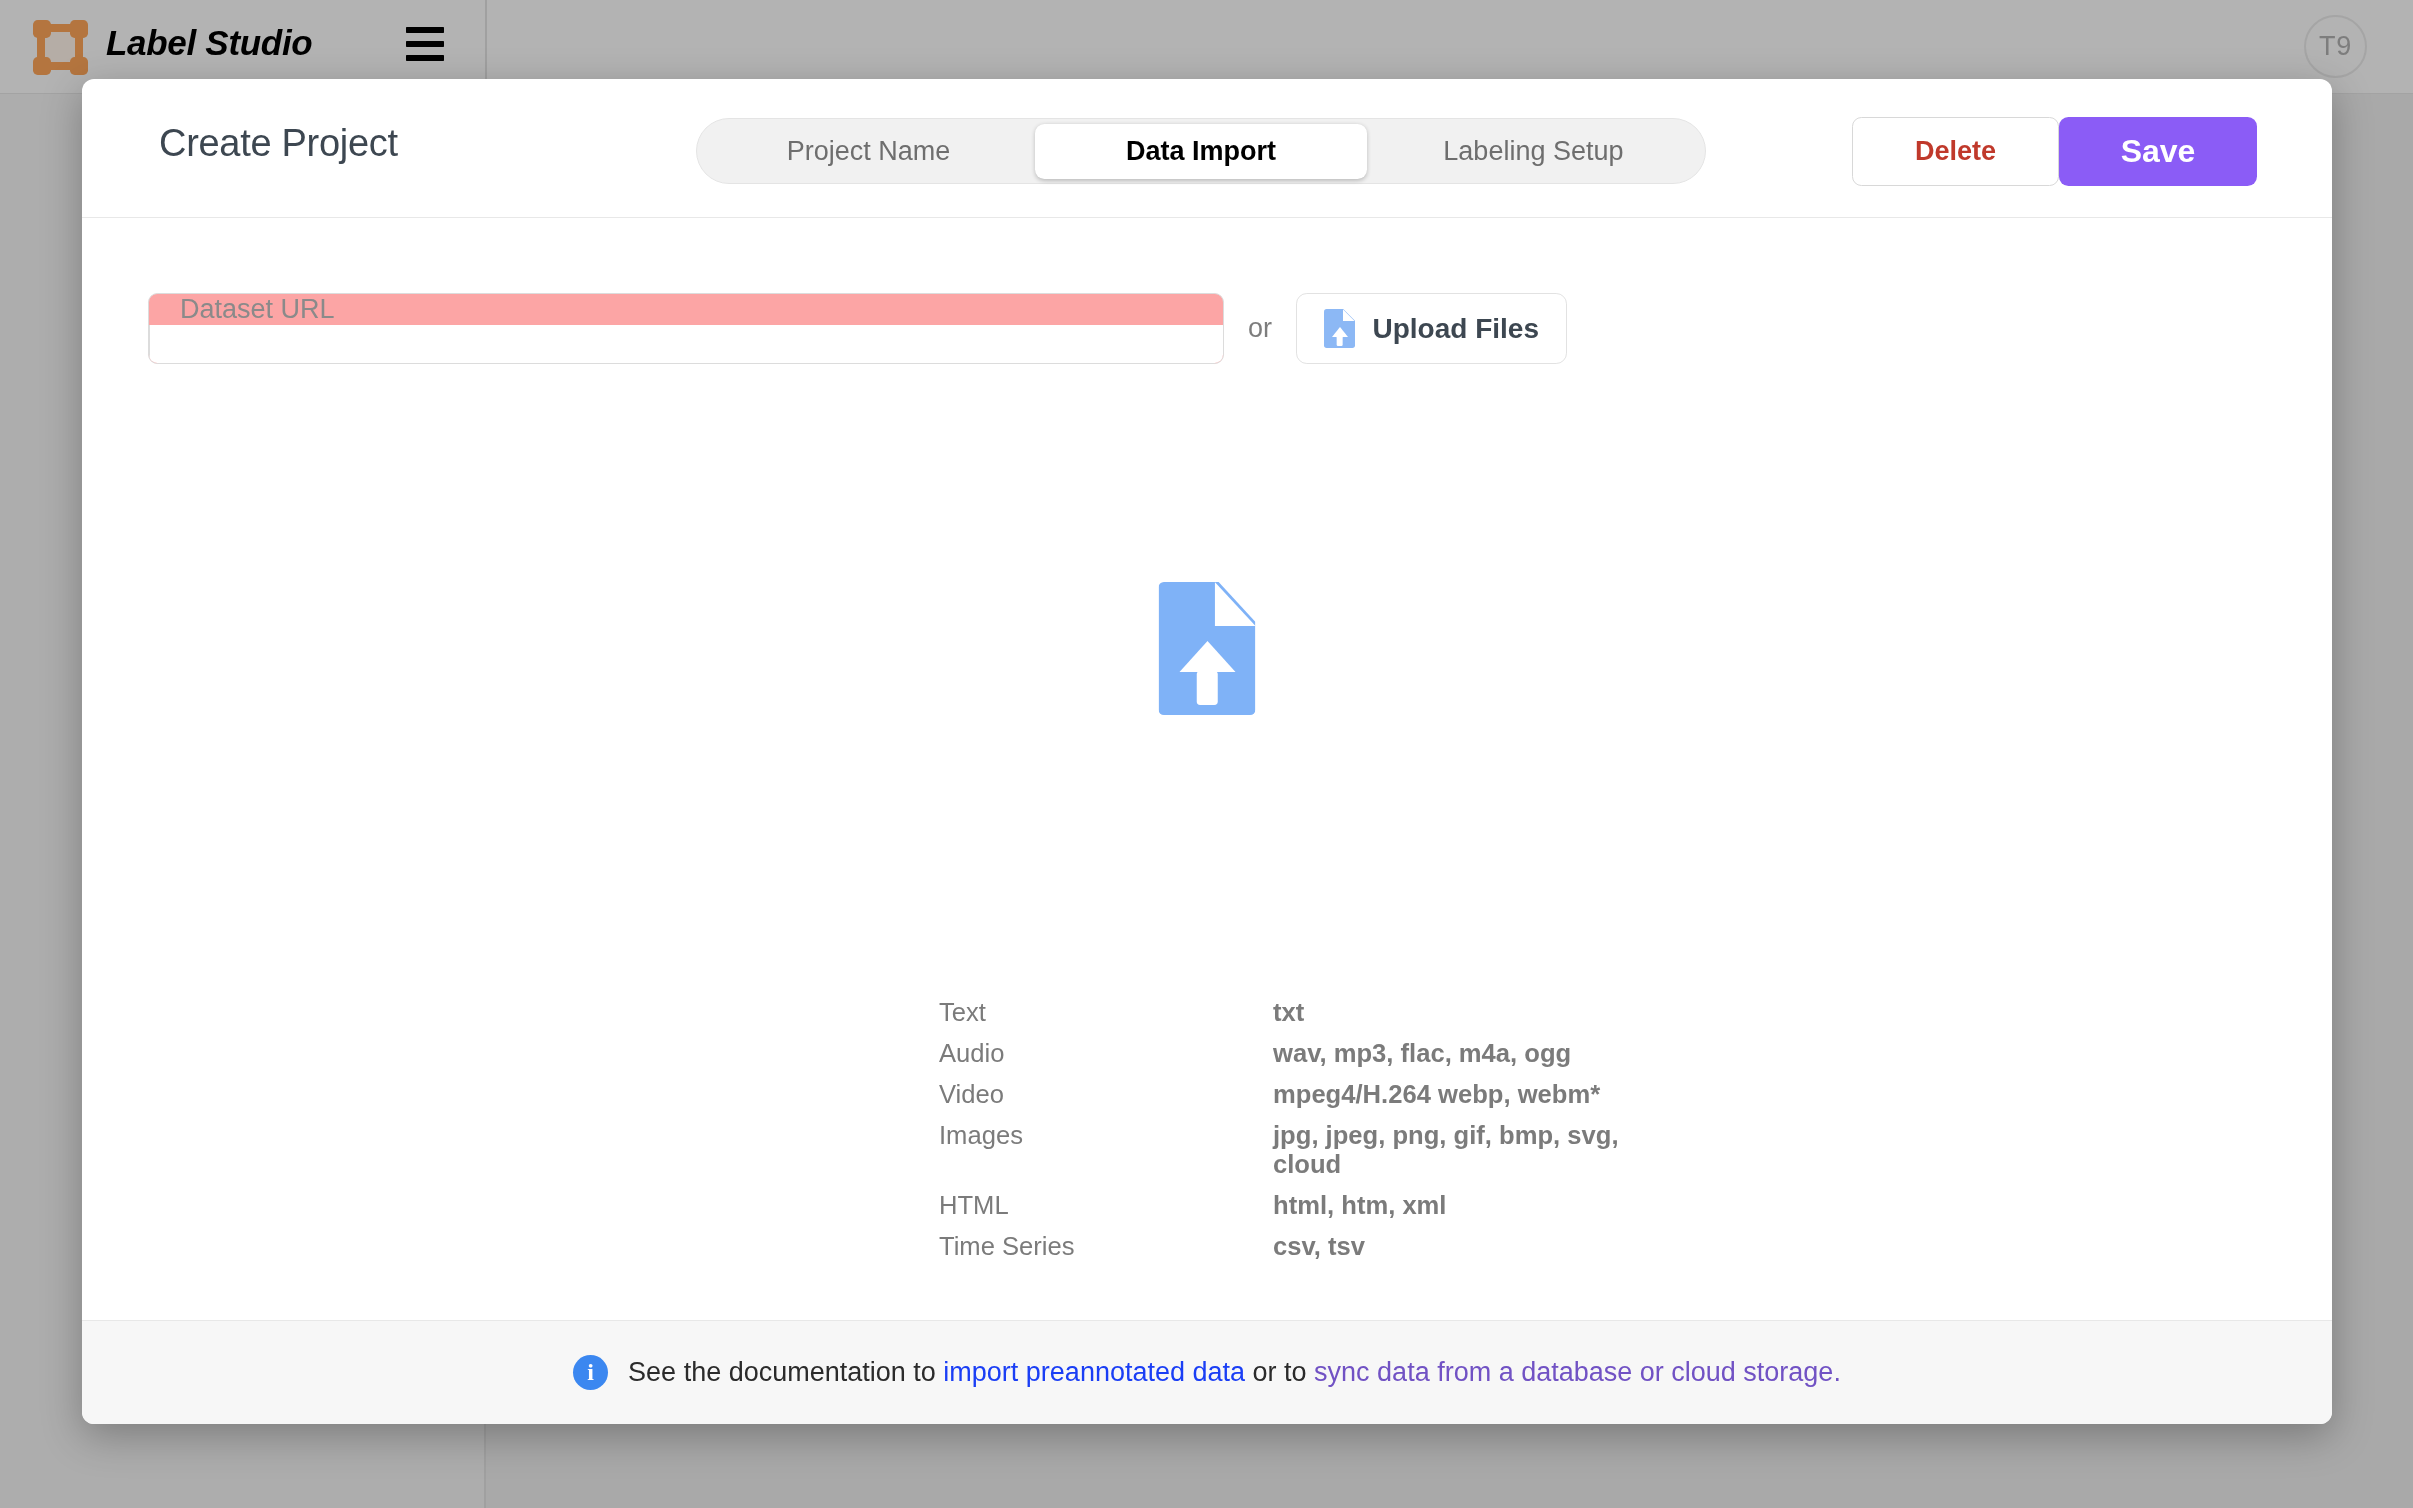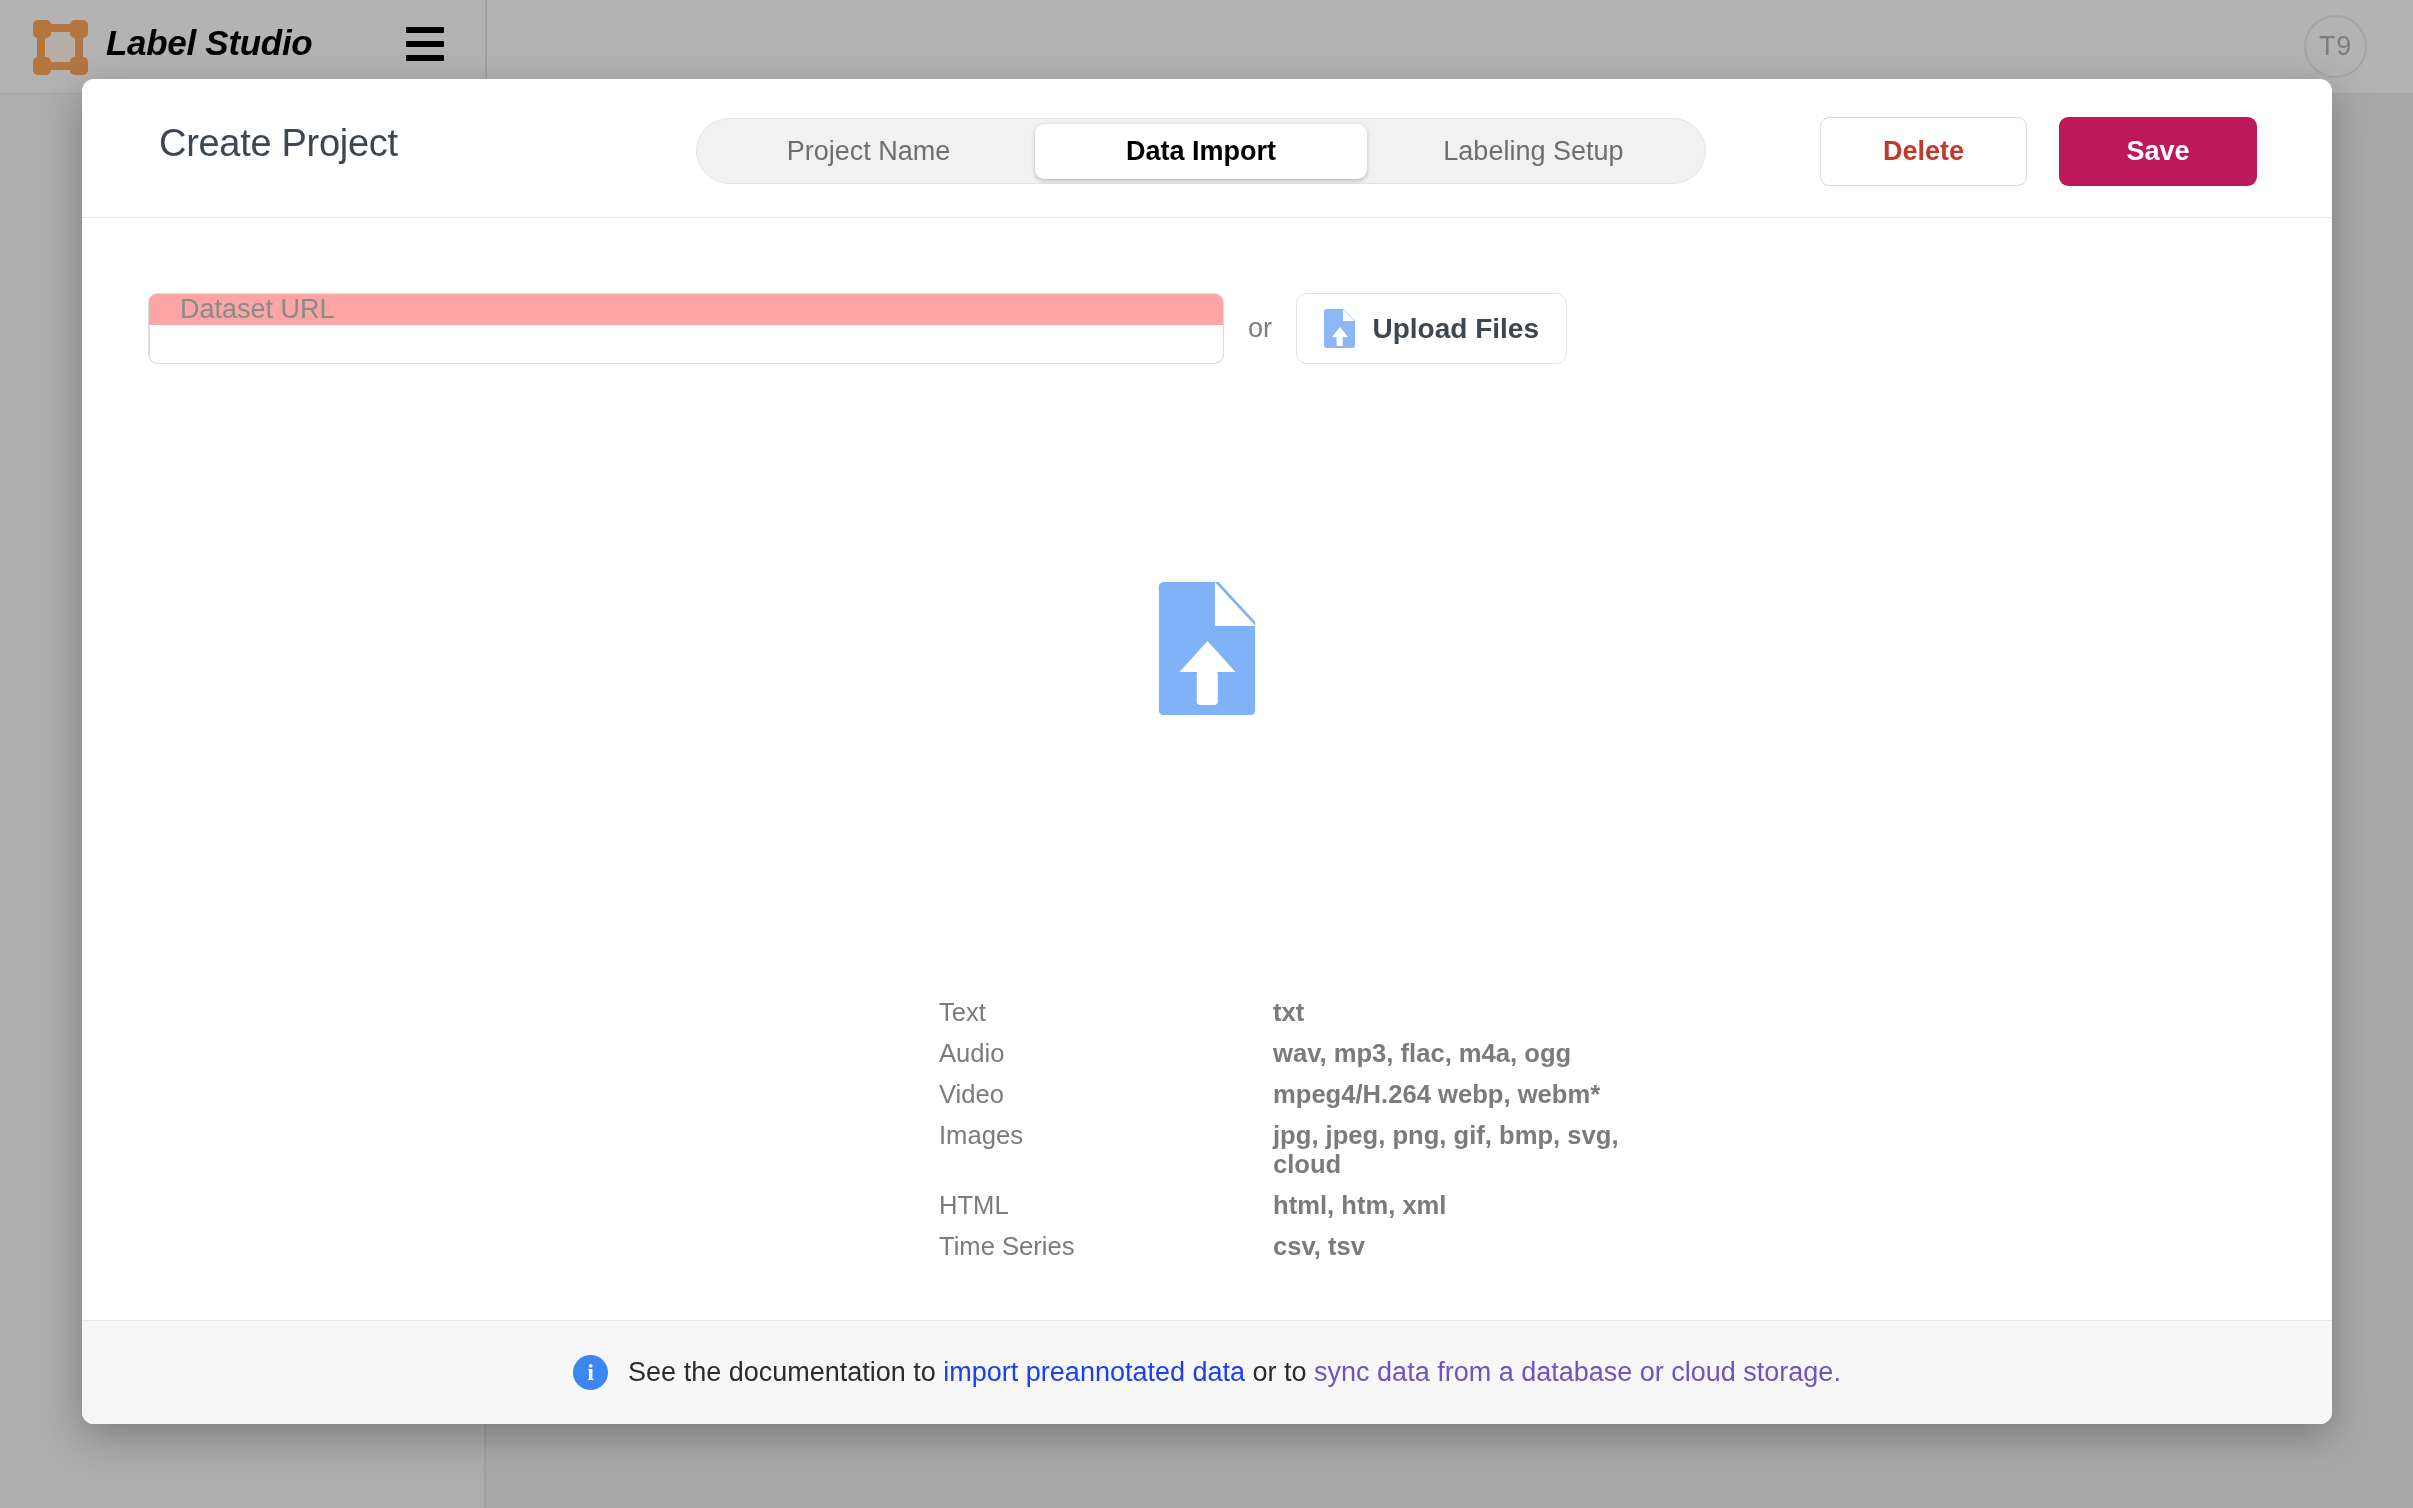--- a/index.html
+++ b/index.html
@@ -173,40 +173,39 @@
     background: #ffffff;
     color: #000000;
     font-weight: bold;
     box-shadow: 0 1.3px 4.7px rgba(0,0,0,0.22);
   }
 
   #header-actions {
     position: absolute;
     right: 75px; top: 38px;
     display: flex;
-    gap: 32px;
   }
   #delete-button {
     width: 207px; height: 69px;
     background: #ffffff;
     border: 1.3px solid #d8d8d8;
     border-radius: 9.4px;
     color: #c0392b;
     font-size: 27px;
     font-weight: bold;
     font-family: "Liberation Sans", sans-serif;
     cursor: pointer;
   }
   #save-button {
     width: 198px; height: 69px;
-    background: #be185d;
+    background: #8b5cf6;
     border: none;
     border-radius: 9.4px;
     color: #ffffff;
-    font-size: 27px;
+    font-size: 32px;
     font-weight: bold;
     font-family: "Liberation Sans", sans-serif;
     cursor: pointer;
   }
 
   
   #modal-body {
     position: relative;
     flex: 1 1 auto;
     overflow: hidden;

